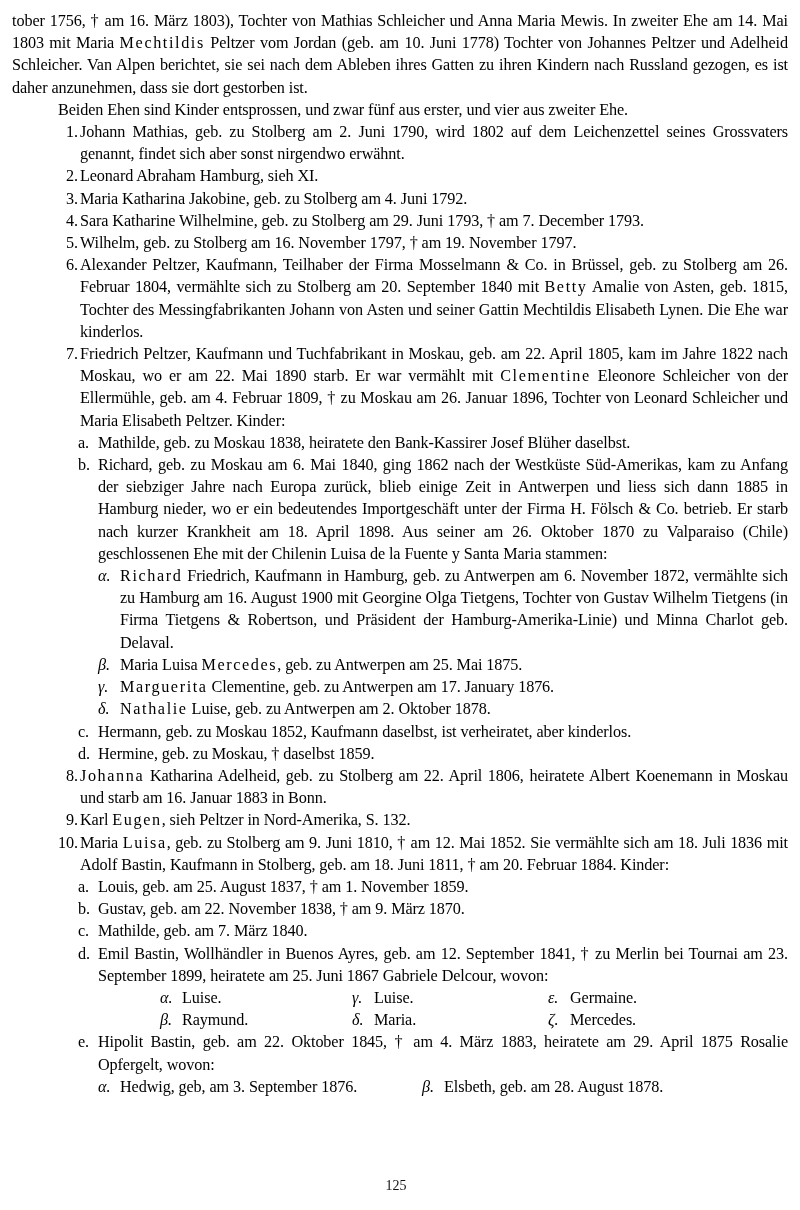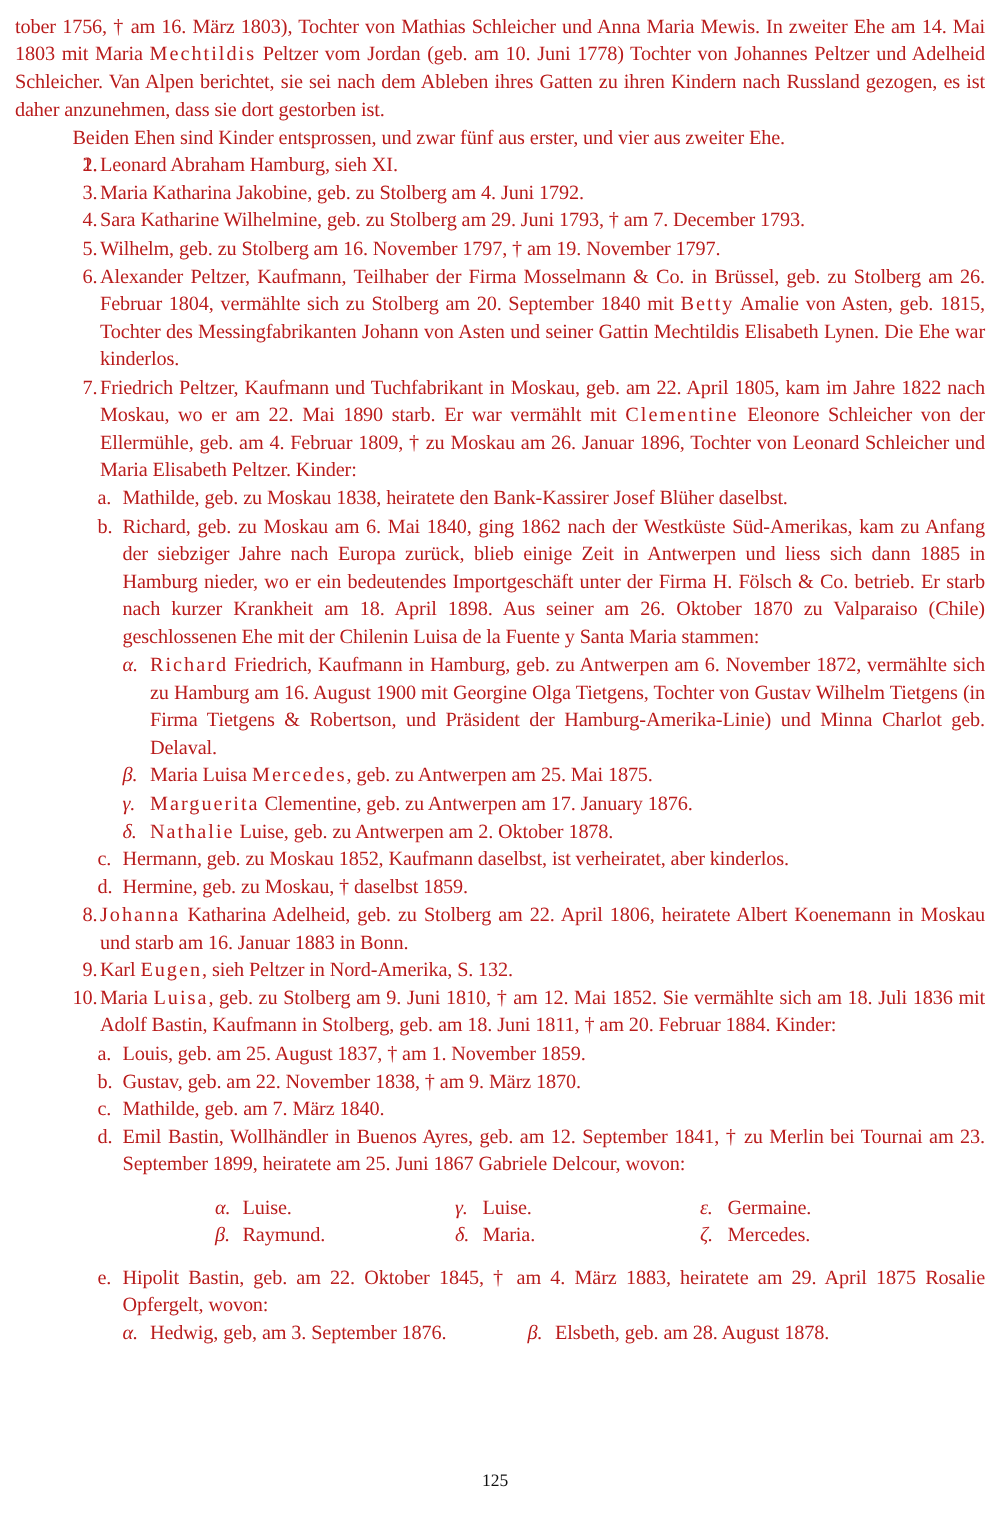--- a/index.html
+++ b/index.html
@@ -1,51 +1,51 @@
 <!DOCTYPE html>
 <html><head>
 <meta charset="utf-8">
 <style>
   html, body { margin: 0; padding: 0; background: #ffffff; }
   body { width: 800px; height: 1210px; position: relative; overflow: hidden; }
   .page {
     position: absolute; left: 12px; top: 10px; width: 776px;
     font-family: "Liberation Serif", serif;
-    font-size: 16.2px; line-height: 22.2px; color: #b91c1c;
+    font-size: 16.2px; line-height: 22.2px; color: #000000;
     letter-spacing: -0.1px;
   }
   .p { text-align: justify; margin: 0; }
   .p.indent { text-indent: 46px; }
   .item { position: relative; margin: 0; text-align: justify; }
   .lvl1 { padding-left: 68px; }
   .lvl1 > .num { position: absolute; left: 44px; width: 22px; text-align: right; }
   .lvl2 { padding-left: 86px; }
   .lvl2 > .num { position: absolute; left: 66px; }
   .lvl3 { padding-left: 108px; }
   .lvl3 > .num { position: absolute; left: 86px; font-style: italic; }
   .sp { letter-spacing: 1.6px; }
-  .grid { display: grid; grid-template-columns: 192px 196px 200px; padding-left: 148px; margin: 12px; }
+  .grid { display: grid; grid-template-columns: 192px 196px 200px; padding-left: 148px; margin: 0; }
   .grid .cell .num { font-style: italic; display: inline-block; width: 22px; }
   .pair { padding-left: 86px; margin: 0; }
   .pair .cell { display: inline-block; font-family: Liberation Serif, serif; }
   .pair .cell:first-child { width: 324px; }
   .pair .num { font-style: italic; display: inline-block; width: 22px; }
   .pageno { position: absolute; top: 1178px; left: 0; width: 792px; text-align: center;
     font-family: "Liberation Serif", serif; font-size: 14px; color: #111; }
 </style>
 </head>
 <body>
 
 <div class="page">
 
   <p class="p"><span>tober 1756, † am 16. März 1803), Tochter von Mathias Schleicher und Anna Maria Mewis.  In zweiter Ehe am 14. Mai 1803 mit Maria </span><span class="sp">Mechtildis</span><span> Peltzer vom Jordan (geb. am 10. Juni 1778) Tochter von Johannes Peltzer und Adelheid Schleicher.  Van Alpen berichtet, sie sei nach dem Ableben ihres Gatten zu ihren Kindern nach Russland gezogen, es ist daher anzunehmen, dass sie dort gestorben ist.</span></p>
 
   <p class="p indent">Beiden Ehen sind Kinder entsprossen, und zwar fünf aus erster, und vier aus zweiter Ehe.</p>
 
-  <div class="item lvl1"><span class="num">1.</span></div>
+  <div class="item lvl1"><span class="num">1.</span><span>Johann Mathias, geb. zu Stolberg am 2. Juni 1790, wird 1802 auf dem Leichenzettel seines Grossvaters genannt, findet sich aber sonst nirgendwo erwähnt.</span></div>
   <div class="item lvl1"><span class="num">2.</span><span>Leonard Abraham Hamburg, sieh XI.</span></div>
   <div class="item lvl1"><span class="num">3.</span><span>Maria Katharina Jakobine, geb. zu Stolberg am 4. Juni 1792.</span></div>
   <div class="item lvl1"><span class="num">4.</span><span>Sara Katharine Wilhelmine, geb. zu Stolberg am 29. Juni 1793, † am 7. December 1793.</span></div>
   <div class="item lvl1"><span class="num">5.</span><span>Wilhelm, geb. zu Stolberg am 16. November 1797, † am 19. November 1797.</span></div>
   <div class="item lvl1"><span class="num">6.</span><span>Alexander Peltzer, Kaufmann, Teilhaber der Firma Mosselmann &amp; Co. in Brüssel, geb. zu Stolberg am 26. Februar 1804, vermählte sich zu Stolberg am 20. September 1840 mit </span><span class="sp">Betty</span><span> Amalie von Asten, geb. 1815, Tochter des Messingfabrikanten Johann von Asten und seiner Gattin Mechtildis Elisabeth Lynen.  Die Ehe war kinderlos.</span></div>
   <div class="item lvl1"><span class="num">7.</span><span>Friedrich Peltzer, Kaufmann und Tuchfabrikant in Moskau, geb. am 22. April 1805, kam im Jahre 1822 nach Moskau, wo er am 22. Mai 1890 starb.  Er war vermählt mit </span><span class="sp">Clementine</span><span> Eleonore Schleicher von der Ellermühle, geb. am 4. Februar 1809, † zu Moskau am 26. Januar 1896, Tochter von Leonard Schleicher und Maria Elisabeth Peltzer.  Kinder:</span></div>
 
   <div class="item lvl2"><span class="num">a.</span><span>Mathilde, geb. zu Moskau 1838, heiratete den Bank-Kassirer Josef Blüher daselbst.</span></div>
   <div class="item lvl2"><span class="num">b.</span><span>Richard, geb. zu Moskau am 6. Mai 1840, ging 1862 nach der Westküste Süd-Amerikas, kam zu Anfang der siebziger Jahre nach Europa zurück, blieb einige Zeit in Antwerpen und liess sich dann 1885 in Hamburg nieder, wo er ein bedeutendes Importgeschäft unter der Firma H. Fölsch &amp; Co. betrieb.  Er starb nach kurzer Krankheit am 18. April 1898.  Aus seiner am 26. Oktober 1870 zu Valparaiso (Chile) geschlossenen Ehe mit der Chilenin Luisa de la Fuente y Santa Maria stammen:</span></div>
 

